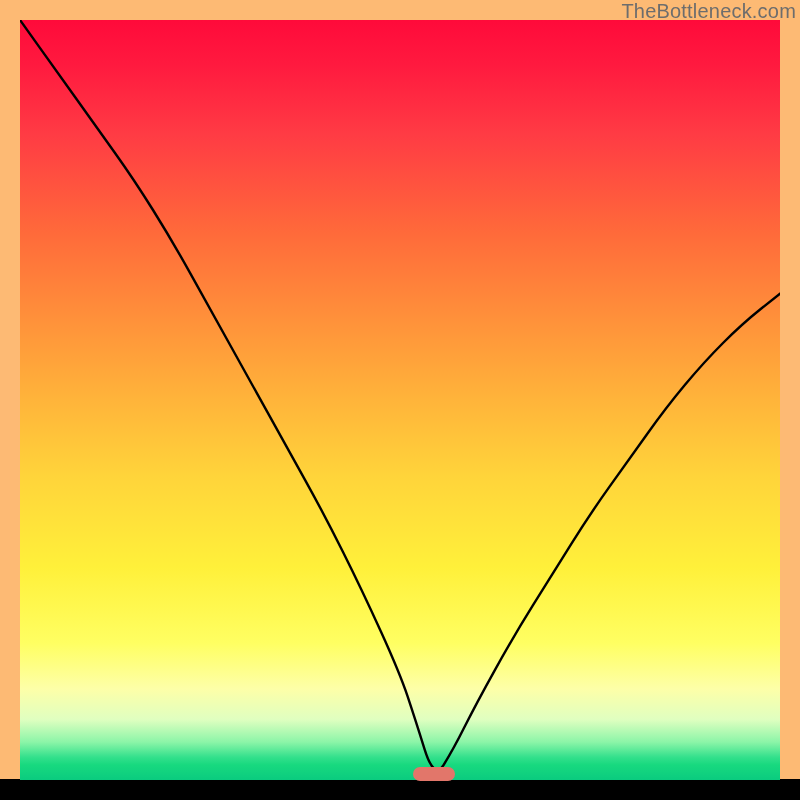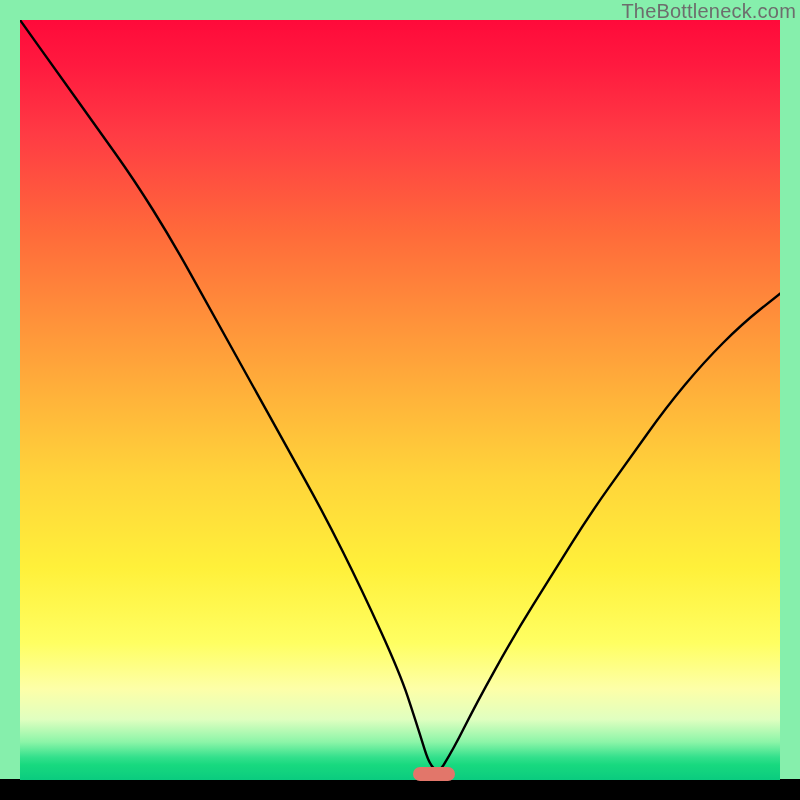--- a/index.html
+++ b/index.html
@@ -10,21 +10,21 @@
     background: #000;
     overflow: hidden;
     font-family: Arial, Helvetica, sans-serif;
   }
   .frame {
     position: absolute;
     left: 0;
     top: 0;
     width: 800px;
     height: 779px;
-    background: #86efac;
+    background: #fdba74;
   }
   .plot {
     position: absolute;
     left: 20px;
     top: 20px;
     width: 760px;
     height: 760px;
   }
   .gradient-bg {
     position: absolute;

